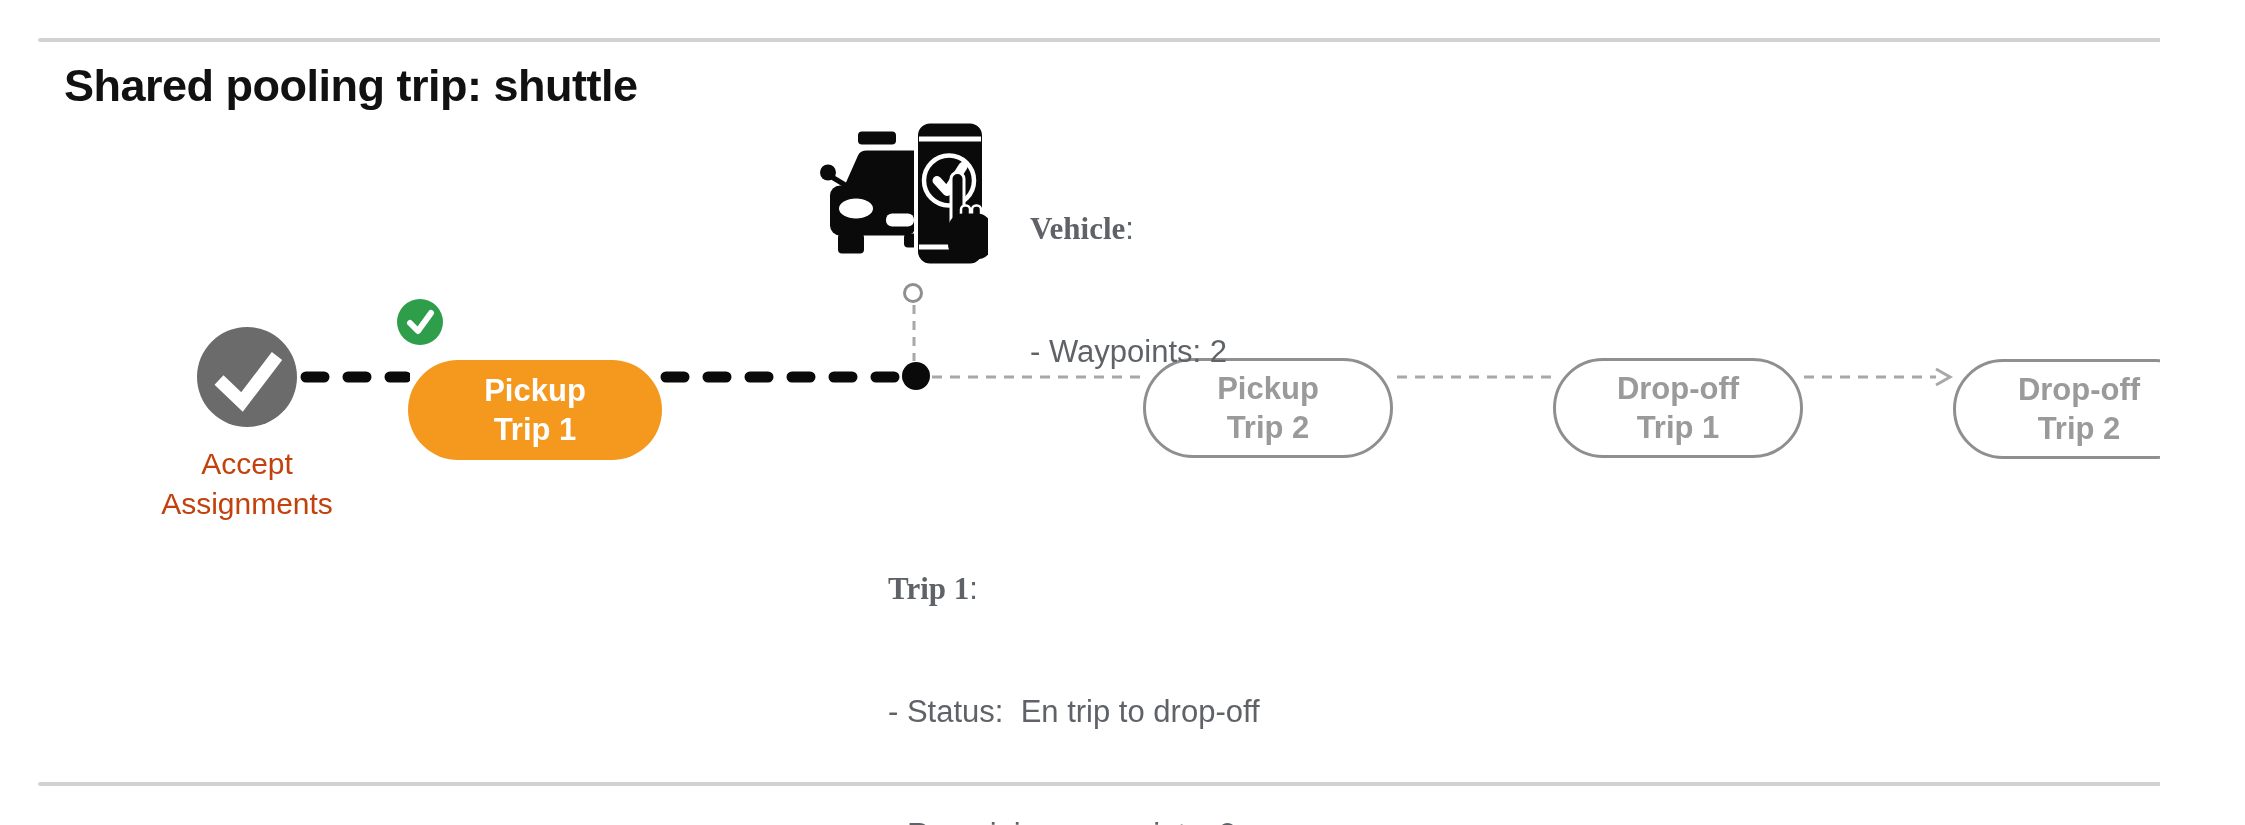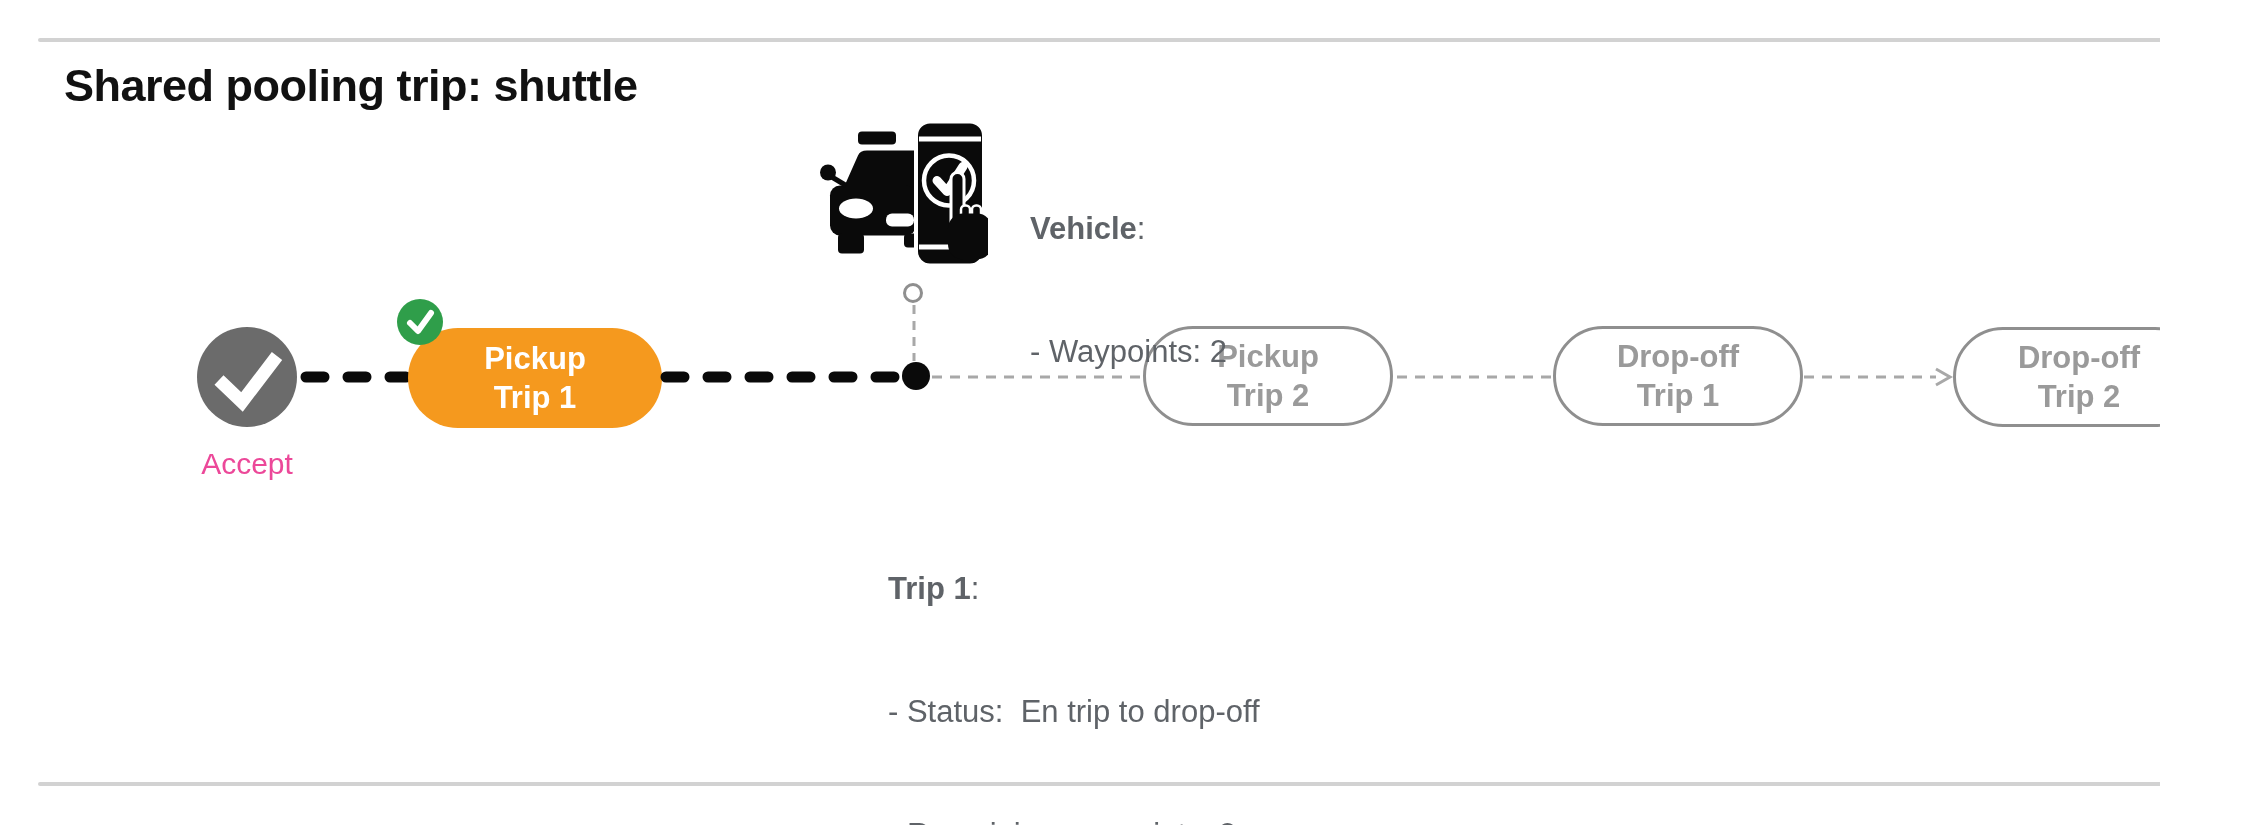--- a/index.html
+++ b/index.html
@@ -12,27 +12,27 @@
   .divider.bottom{top:782px;}
   .page-title{
     position:absolute;left:64px;top:60px;font-size:45px;font-weight:700;color:#111;
     letter-spacing:-0.5px;white-space:nowrap;
   }
   
   .start-circle{position:absolute;left:197px;top:327px;width:100px;height:100px;border-radius:50%;background:#6b6b6b;}
   .start-circle svg{position:absolute;left:0;top:0;}
   .start-label{
     position:absolute;left:97px;top:444px;width:300px;text-align:center;
-    font-size:30px;line-height:40px;color:#ec4899;
+    font-size:30px;line-height:40px;color:#c2410c;
   }
   
   .pill{
     position:absolute;height:100px;border-radius:52px;display:flex;flex-direction:column;
     align-items:center;justify-content:center;font-weight:700;font-size:31px;line-height:39px;
-    box-sizing:border-box;text-align:center;
+    box-sizing:border-box;text-align:center;margin-top:32px;
   }
   .pill.active{background:#f5991e;color:#ffffff;border:none;}
   .pill.pending{background:#ffffff;color:#9a9a9a;border:3px solid #8f8f8f;}
   .pill-pickup1{left:408px;top:328px;width:254px;}
   .pill-pickup2{left:1143px;top:326px;width:250px;}
   .pill-dropoff1{left:1553px;top:326px;width:250px;}
   .pill-dropoff2{left:1953px;top:327px;width:252px;}
   
   .done-badge{position:absolute;left:397px;top:299px;width:46px;height:46px;border-radius:50%;background:#2f9e4a;}
   
@@ -44,41 +44,42 @@
   .c-gray3{left:1802px;top:362px;}
   .c-vert{left:910px;top:302px;}
   
   .current-dot{position:absolute;left:902px;top:362px;width:28px;height:28px;border-radius:50%;background:#0a0a0a;}
   .waypoint-ring{position:absolute;left:903px;top:283px;width:20px;height:20px;box-sizing:border-box;
     border:3px solid #8f8f8f;border-radius:50%;background:#fff;}
   
   .vehicle-icon{position:absolute;left:818px;top:113px;}
   
   .callout{position:absolute;color:#5f6368;font-size:31px;line-height:41px;white-space:pre-wrap;}
-  .callout b{font-weight:700;color:#5f6368;}
+  .callout b{font-weight:700;color:#5f6368;font-family:Liberation Serif, serif;}
   .vehicle-callout{left:1030px;top:126px;}
   .trip-callout{left:888px;top:486px;}
 </style>
 </head>
 <body>
 
 <div class="canvas">
 
   <div class="divider top"></div>
   <div class="divider bottom"></div>
 
   <div class="page-title">Shared pooling trip: shuttle</div>
 
   <div class="start-circle">
     <svg width="100" height="100" viewBox="0 0 100 100">
       <path d="M22 53 L45 75 L80 29" fill="none" stroke="#ffffff" stroke-width="13" stroke-linecap="butt" stroke-linejoin="miter"></path>
     </svg>
   </div>
   <div class="start-label">
     <div>Accept</div>
+    <div>Assignments</div>
   </div>
 
   <svg class="connector c-black1" width="110" height="22">
     <line x1="6" y1="11" x2="106" y2="11" stroke="#0a0a0a" stroke-width="11" stroke-linecap="round" stroke-dasharray="18 24"></line>
   </svg>
 
   <div class="pill active pill-pickup1">
     <div>Pickup</div>
     <div>Trip 1</div>
   </div>

